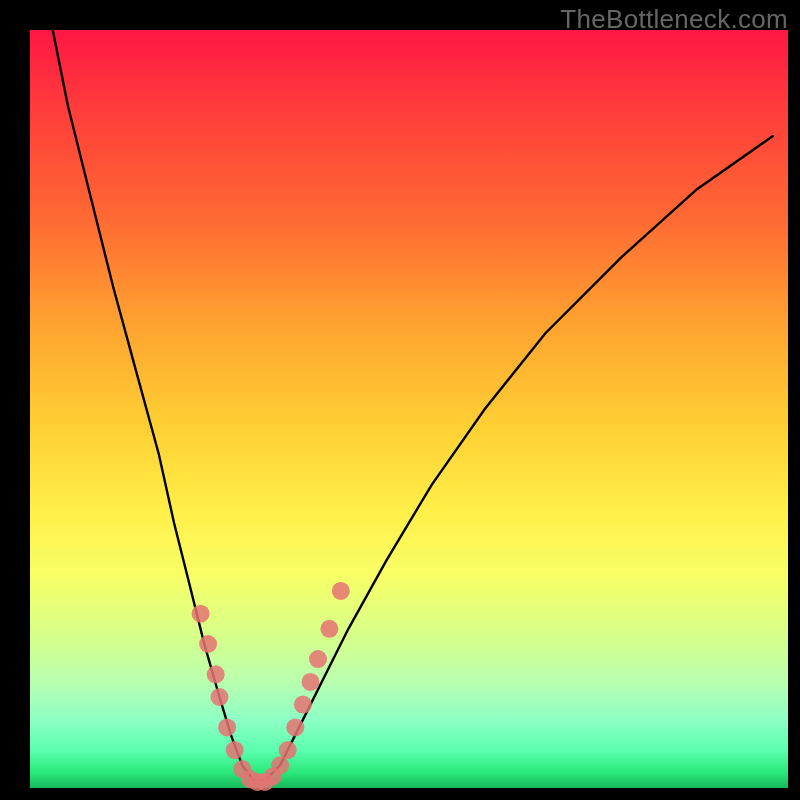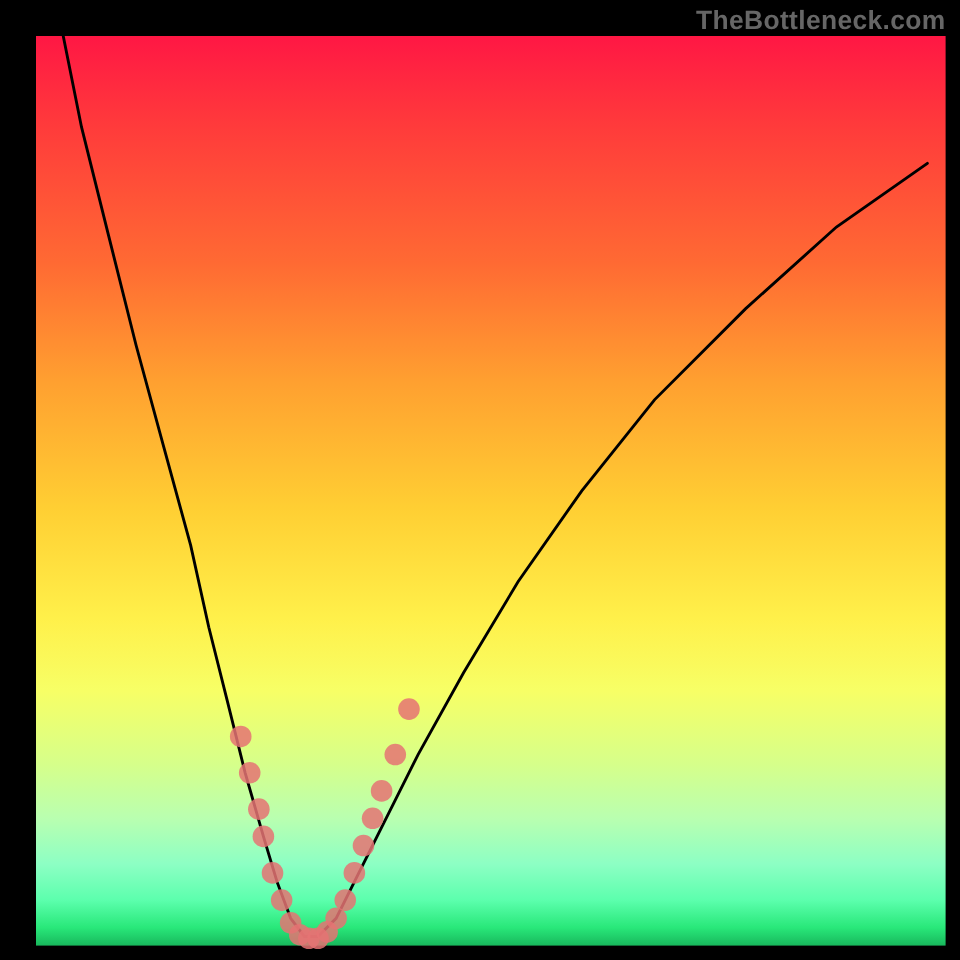--- a/index.html
+++ b/index.html
@@ -36,22 +36,22 @@
       #8dffc4 91%,
       #5cffad 95%,
       #29e87a 98%,
       #18b85c 100%);
   }
   .watermark {
     position: absolute;
     top: 4px;
     right: 12px;
     color: #666;
-    font-size: 22px;
-    font-weight: 700;
+    font-size: 26px;
+    font-weight: 400;
     letter-spacing: 0.3px;
     user-select: none;
   }
   svg.curve {
     position: absolute;
     left: 0;
     top: 0;
     width: 758px;
     height: 758px;
     overflow: visible;

